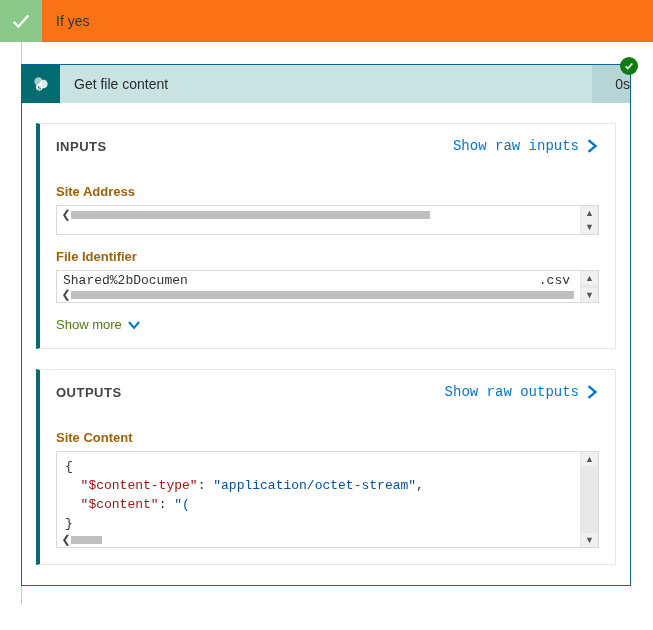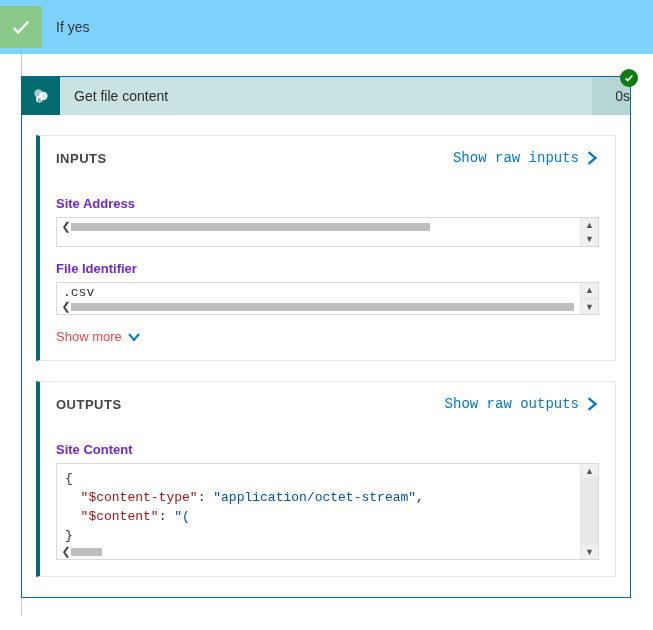--- a/index.html
+++ b/index.html
@@ -6,22 +6,22 @@
   body {
     font-family: "Segoe UI", Tahoma, sans-serif;
     font-size: 14px;
     background: #ffffff;
     width: 653px;
     color: #333;
   }
   .condition-bar {
     display: flex;
     align-items: center;
-    background: #7dd3fc;
-    height: 54px;
+    background: #f97316;
+    height: 42px;
   }
   .condition-check {
     width: 42px;
     height: 42px;
     background: #8bc98b;
     display: flex;
     align-items: center;
     justify-content: center;
   }
   .condition-check svg { width: 22px; height: 22px; }
@@ -116,21 +116,21 @@
     gap: 6px;
     font-family: Liberation Mono, monospace;
   }
   .show-raw svg { width: 14px; height: 14px; }
   .section-content {
     padding: 10px 16px 16px 16px;
   }
   .field-label {
     font-weight: 600;
     font-size: 13px;
-    color: #6d28d9;
+    color: #a16207;
     margin-top: 14px;
     margin-bottom: 6px;
   }
   .readonly-box {
     border: 1px solid #d9d9d9;
     background: #fff;
     position: relative;
     min-height: 30px;
     overflow: hidden;
   }
@@ -189,21 +189,21 @@
     height: 14px;
     display: flex;
     align-items: center;
     justify-content: center;
     font-size: 9px;
     color: #555;
     cursor: pointer;
   }
   .vscroll .vtrack { flex: 1; width: 100%; background: #e8e8e8; }
   .show-more {
-    color: #ef4444;
+    color: #4d7c0f;
     font-size: 13px;
     cursor: pointer;
     display: flex;
     align-items: center;
     gap: 6px;
     margin-top: 14px;
   }
   .show-more svg { width: 12px; height: 12px; }
   .json-box {
     border: 1px solid #d9d9d9;
@@ -291,20 +291,21 @@
           <div class="vscroll">
             <div class="arrow">▲</div>
             <div class="vtrack"></div>
             <div class="arrow">▼</div>
           </div>
         </div>
 
         <div class="field-label">File Identifier</div>
         <div class="readonly-box">
           <div class="box-content-row">
+            <span class="mono">Shared%2bDocumen</span>
             <span class="mono">.csv</span>
           </div>
           <div class="hscroll">
             <div class="arrow-btn">❮</div>
             <div class="track">
                 <div class="thumb" style="width:98%"></div>
               </div>
             <div class="arrow-btn">❯</div>
           </div>
           <div class="vscroll">

